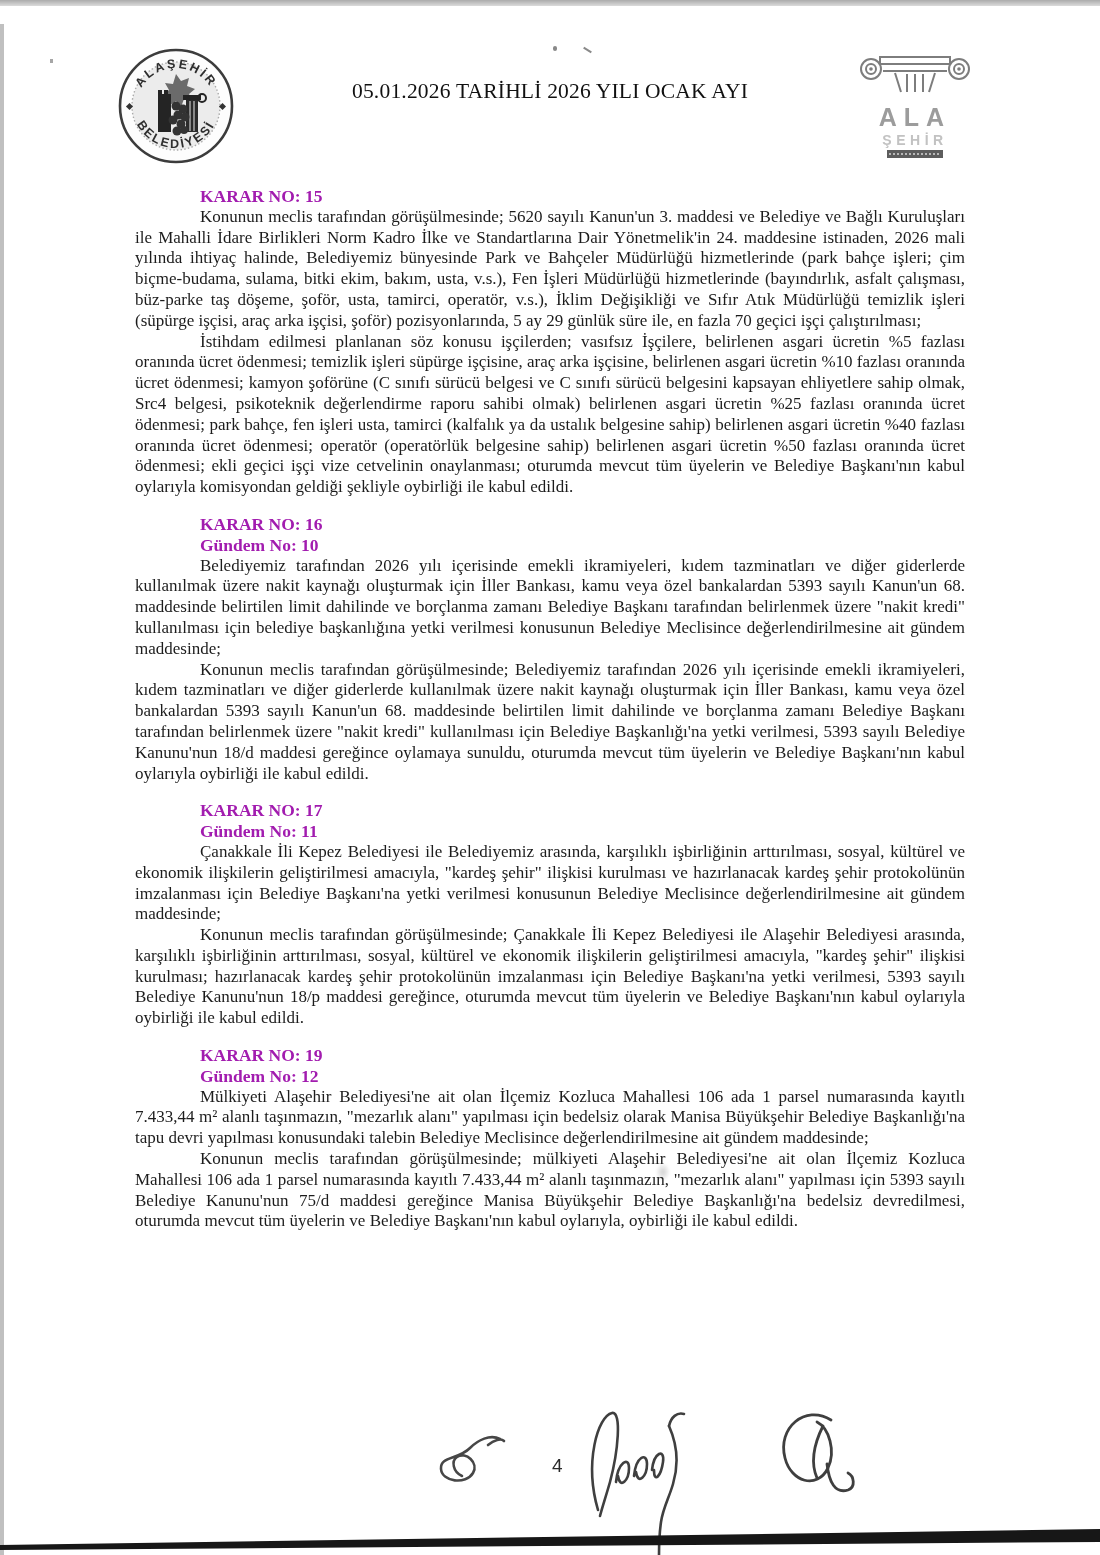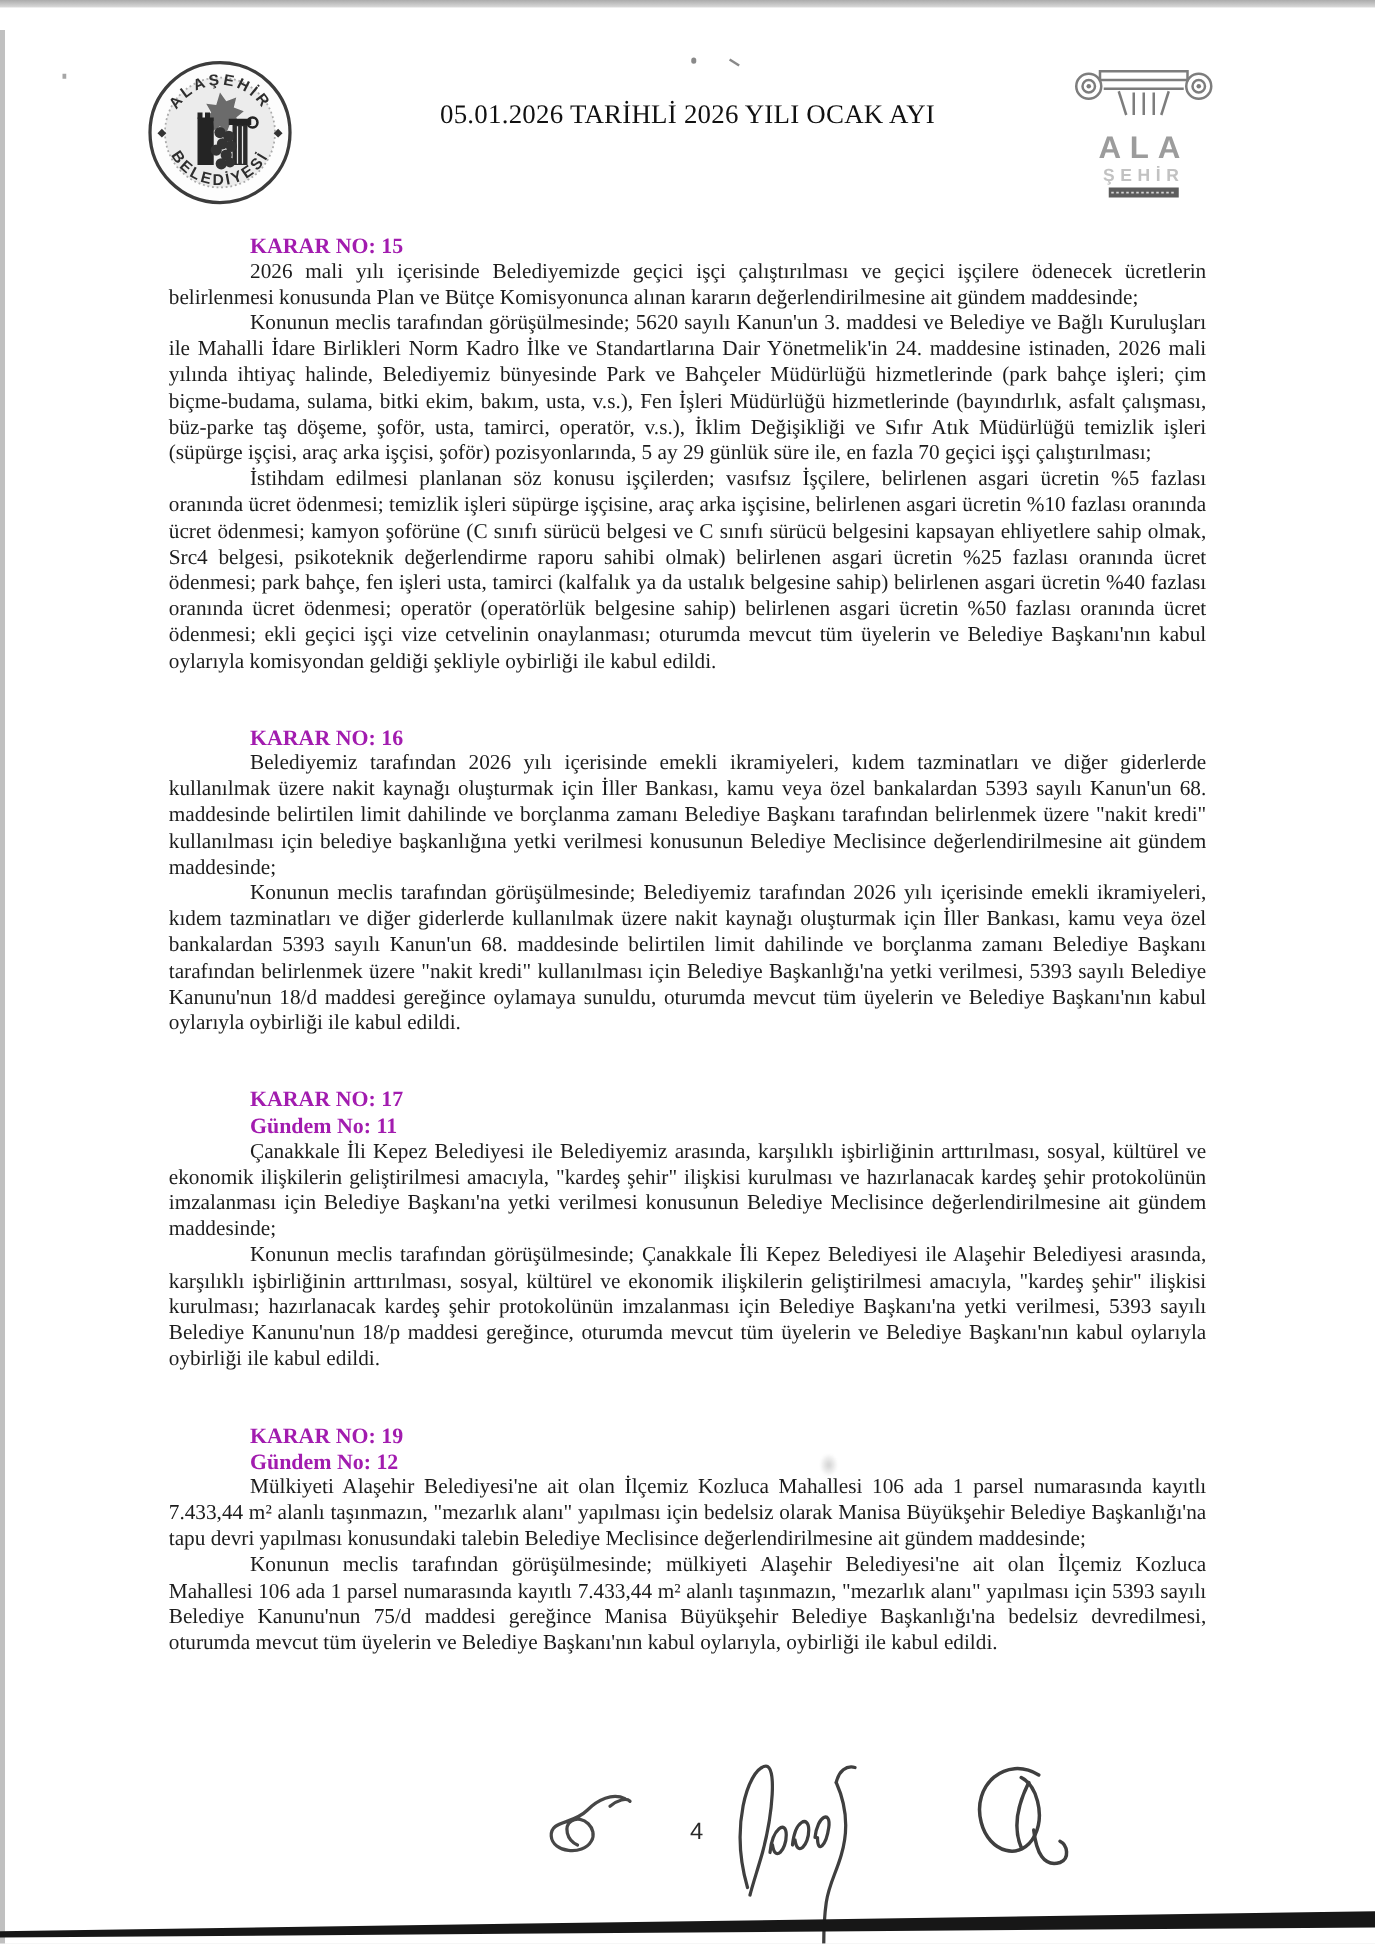--- a/index.html
+++ b/index.html
@@ -22,21 +22,21 @@
     background:radial-gradient(#9a9a9a,transparent 65%);opacity:.45;filter:blur(1px);}
   
   .hdr-title{position:absolute;left:0;right:0;top:78px;text-align:center;
     font-weight:normal;font-size:21.5px;line-height:26px;letter-spacing:.2px;color:#111;}
   .seal{position:absolute;left:116px;top:44px;width:120px;height:122px;}
   .citylogo{position:absolute;left:848px;top:50px;width:134px;height:114px;}
   
   .content{position:absolute;left:135px;top:186px;width:830px;
     font-size:17px;line-height:20.8px;text-align:justify;}
   .karar{margin:0;}
-  .karar + .karar{margin-top:40px;}
+  .karar + .karar{margin-top:16px;}
   .karar h2,.karar h3{
     font-size:17.5px;line-height:20.8px;margin:0 0 0 65px;font-weight:bold;color:#a21caf;}
   .karar p{margin:0;text-indent:65px;}
   
   .pagenum{position:absolute;left:552px;top:1455px;font-family:"Liberation Sans",sans-serif;
     font-size:19px;color:#2a2a2a;}
   .paraph{position:absolute;left:430px;top:1432px;}
   .sig1{position:absolute;left:568px;top:1402px;}
   .sig2{position:absolute;left:753px;top:1406px;}
   svg{display:block;}
@@ -114,27 +114,27 @@
     <text x="66" y="76" text-anchor="middle" font-family="Liberation Sans, sans-serif" font-size="25" font-weight="bold" fill="#9c9c9c" letter-spacing="7">ALA</text>
     <text x="66" y="95" text-anchor="middle" font-family="Liberation Sans, sans-serif" font-size="14" font-weight="bold" fill="#c2c2c2" letter-spacing="4.5">ŞEHİR</text>
     <rect x="38" y="100" width="56" height="8" fill="#5d5d5d"></rect>
     <line x1="40" y1="104" x2="92" y2="104" stroke="#d6d6d6" stroke-width="1.4" stroke-dasharray="2,2"></line>
   </svg>
 
   <div class="content">
 
     <section class="karar">
       <h2>KARAR NO: 15</h2>
-      <p>2026 mali yılı içerisinde Belediyemizde geçici işçi çalıştırılması ve geçici işçilere ödenecek ücretlerin belirlenmesi konusunda Plan ve Bütçe Komisyonunca alınan kararın değerlendirilmesine ait gündem maddesinde;</p>
       <p>Konunun meclis tarafından görüşülmesinde; 5620 sayılı Kanun'un 3. maddesi ve Belediye ve Bağlı Kuruluşları ile Mahalli İdare Birlikleri Norm Kadro İlke ve Standartlarına Dair Yönetmelik'in 24. maddesine istinaden, 2026 mali yılında ihtiyaç halinde, Belediyemiz bünyesinde Park ve Bahçeler Müdürlüğü hizmetlerinde (park bahçe işleri; çim biçme-budama, sulama, bitki ekim, bakım, usta, v.s.), Fen İşleri Müdürlüğü hizmetlerinde (bayındırlık, asfalt çalışması, büz-parke taş döşeme, şoför, usta, tamirci, operatör, v.s.), İklim Değişikliği ve Sıfır Atık Müdürlüğü temizlik işleri (süpürge işçisi, araç arka işçisi, şoför) pozisyonlarında, 5 ay 29 günlük süre ile, en fazla 70 geçici işçi çalıştırılması;</p>
       <p>İstihdam edilmesi planlanan söz konusu işçilerden; vasıfsız İşçilere, belirlenen asgari ücretin %5 fazlası oranında ücret ödenmesi; temizlik işleri süpürge işçisine, araç arka işçisine, belirlenen asgari ücretin %10 fazlası oranında ücret ödenmesi; kamyon şoförüne (C sınıfı sürücü belgesi ve C sınıfı sürücü belgesini kapsayan ehliyetlere sahip olmak, Src4 belgesi, psikoteknik değerlendirme raporu sahibi olmak) belirlenen asgari ücretin %25 fazlası oranında ücret ödenmesi; park bahçe, fen işleri usta, tamirci (kalfalık ya da ustalık belgesine sahip) belirlenen asgari ücretin %40 fazlası oranında ücret ödenmesi; operatör (operatörlük belgesine sahip) belirlenen asgari ücretin %50 fazlası oranında ücret ödenmesi; ekli geçici işçi vize cetvelinin onaylanması; oturumda mevcut tüm üyelerin ve Belediye Başkanı'nın kabul oylarıyla komisyondan geldiği şekliyle oybirliği ile kabul edildi.</p>
     </section>
 
     <section class="karar">
       <h2>KARAR NO: 16</h2>
+      <h3>Gündem No: 10</h3>
       <p>Belediyemiz tarafından 2026 yılı içerisinde emekli ikramiyeleri, kıdem tazminatları ve diğer giderlerde kullanılmak üzere nakit kaynağı oluşturmak için İller Bankası, kamu veya özel bankalardan 5393 sayılı Kanun'un 68. maddesinde belirtilen limit dahilinde ve borçlanma zamanı Belediye Başkanı tarafından belirlenmek üzere "nakit kredi" kullanılması için belediye başkanlığına yetki verilmesi konusunun Belediye Meclisince değerlendirilmesine ait gündem maddesinde;</p>
       <p>Konunun meclis tarafından görüşülmesinde; Belediyemiz tarafından 2026 yılı içerisinde emekli ikramiyeleri, kıdem tazminatları ve diğer giderlerde kullanılmak üzere nakit kaynağı oluşturmak için İller Bankası, kamu veya özel bankalardan 5393 sayılı Kanun'un 68. maddesinde belirtilen limit dahilinde ve borçlanma zamanı Belediye Başkanı tarafından belirlenmek üzere "nakit kredi" kullanılması için Belediye Başkanlığı'na yetki verilmesi, 5393 sayılı Belediye Kanunu'nun 18/d maddesi gereğince oylamaya sunuldu, oturumda mevcut tüm üyelerin ve Belediye Başkanı'nın kabul oylarıyla oybirliği ile kabul edildi.</p>
     </section>
 
     <section class="karar">
       <h2>KARAR NO: 17</h2>
       <h3>Gündem No: 11</h3>
       <p>Çanakkale İli Kepez Belediyesi ile Belediyemiz arasında, karşılıklı işbirliğinin arttırılması, sosyal, kültürel ve ekonomik ilişkilerin geliştirilmesi amacıyla, "kardeş şehir" ilişkisi kurulması ve hazırlanacak kardeş şehir protokolünün imzalanması için Belediye Başkanı'na yetki verilmesi konusunun Belediye Meclisince değerlendirilmesine ait gündem maddesinde;</p>
       <p>Konunun meclis tarafından görüşülmesinde; Çanakkale İli Kepez Belediyesi ile Alaşehir Belediyesi arasında, karşılıklı işbirliğinin arttırılması, sosyal, kültürel ve ekonomik ilişkilerin geliştirilmesi amacıyla, "kardeş şehir" ilişkisi kurulması; hazırlanacak kardeş şehir protokolünün imzalanması için Belediye Başkanı'na yetki verilmesi, 5393 sayılı Belediye Kanunu'nun 18/p maddesi gereğince, oturumda mevcut tüm üyelerin ve Belediye Başkanı'nın kabul oylarıyla oybirliği ile kabul edildi.</p>
     </section>

